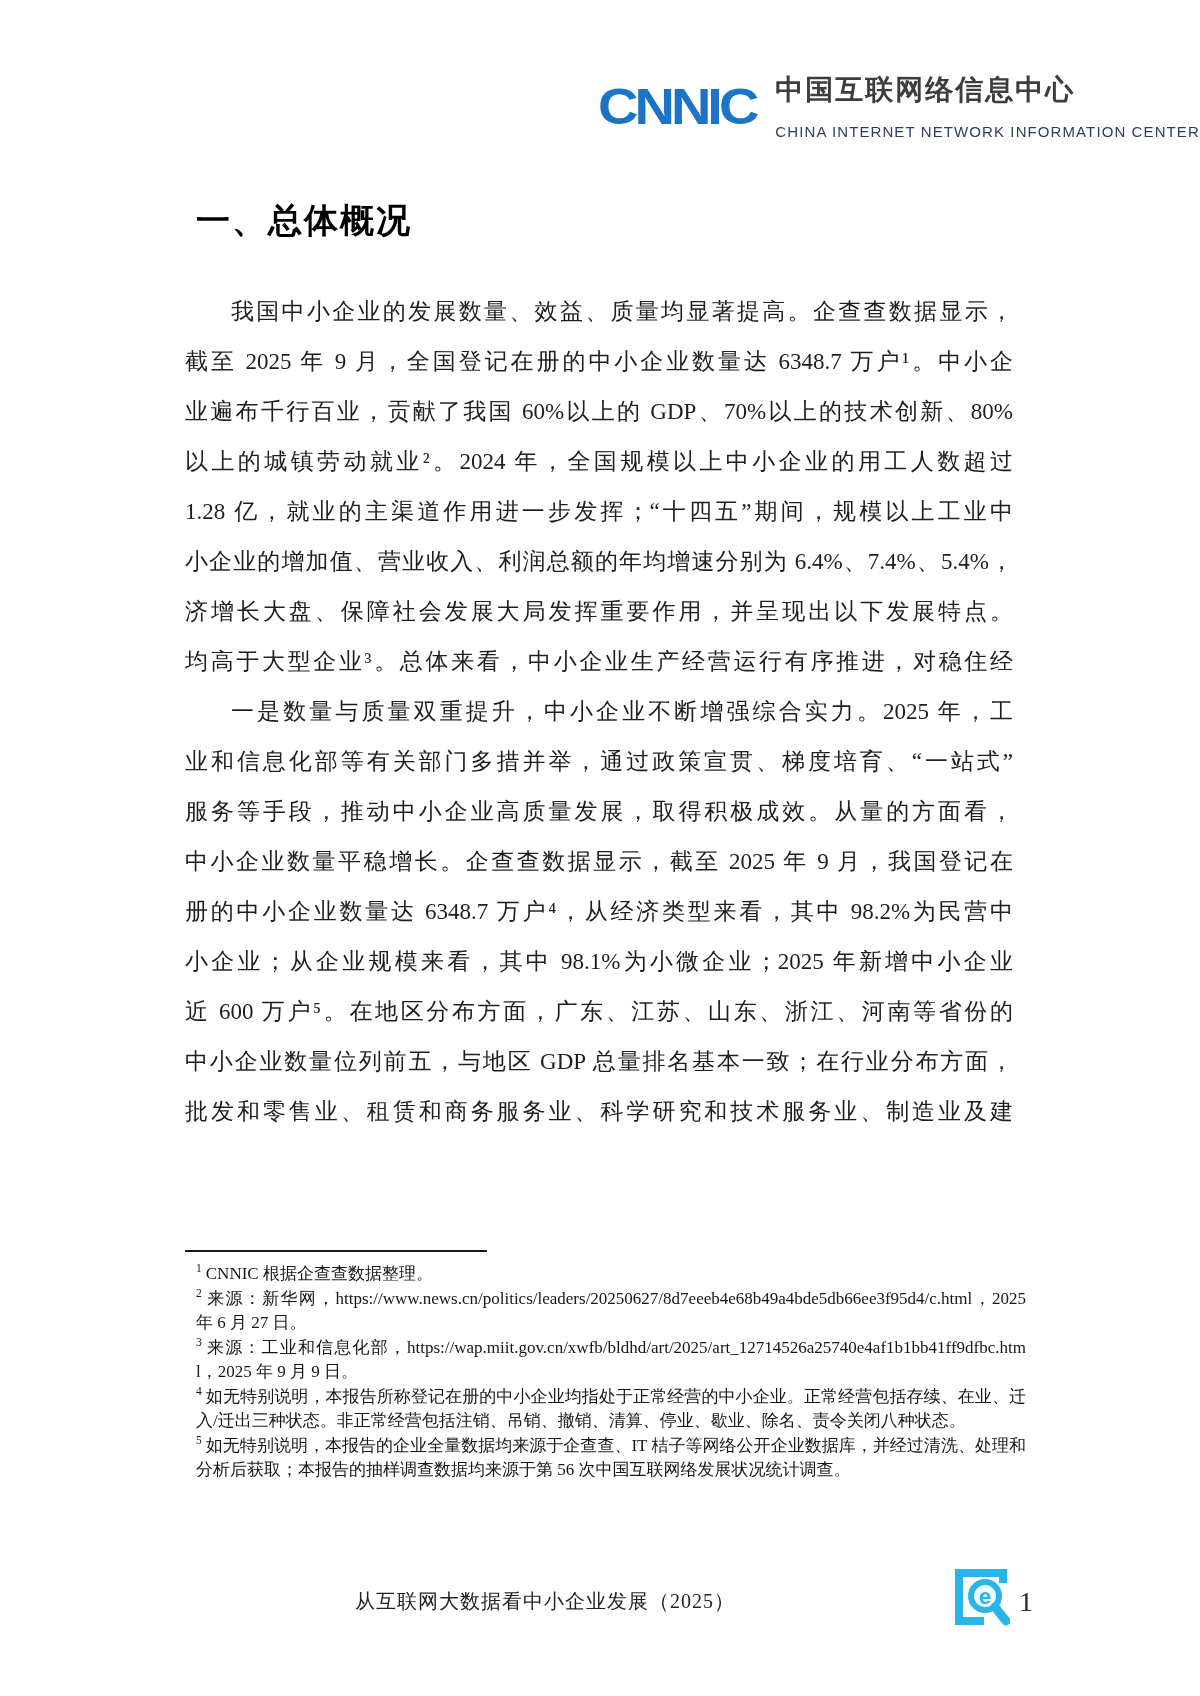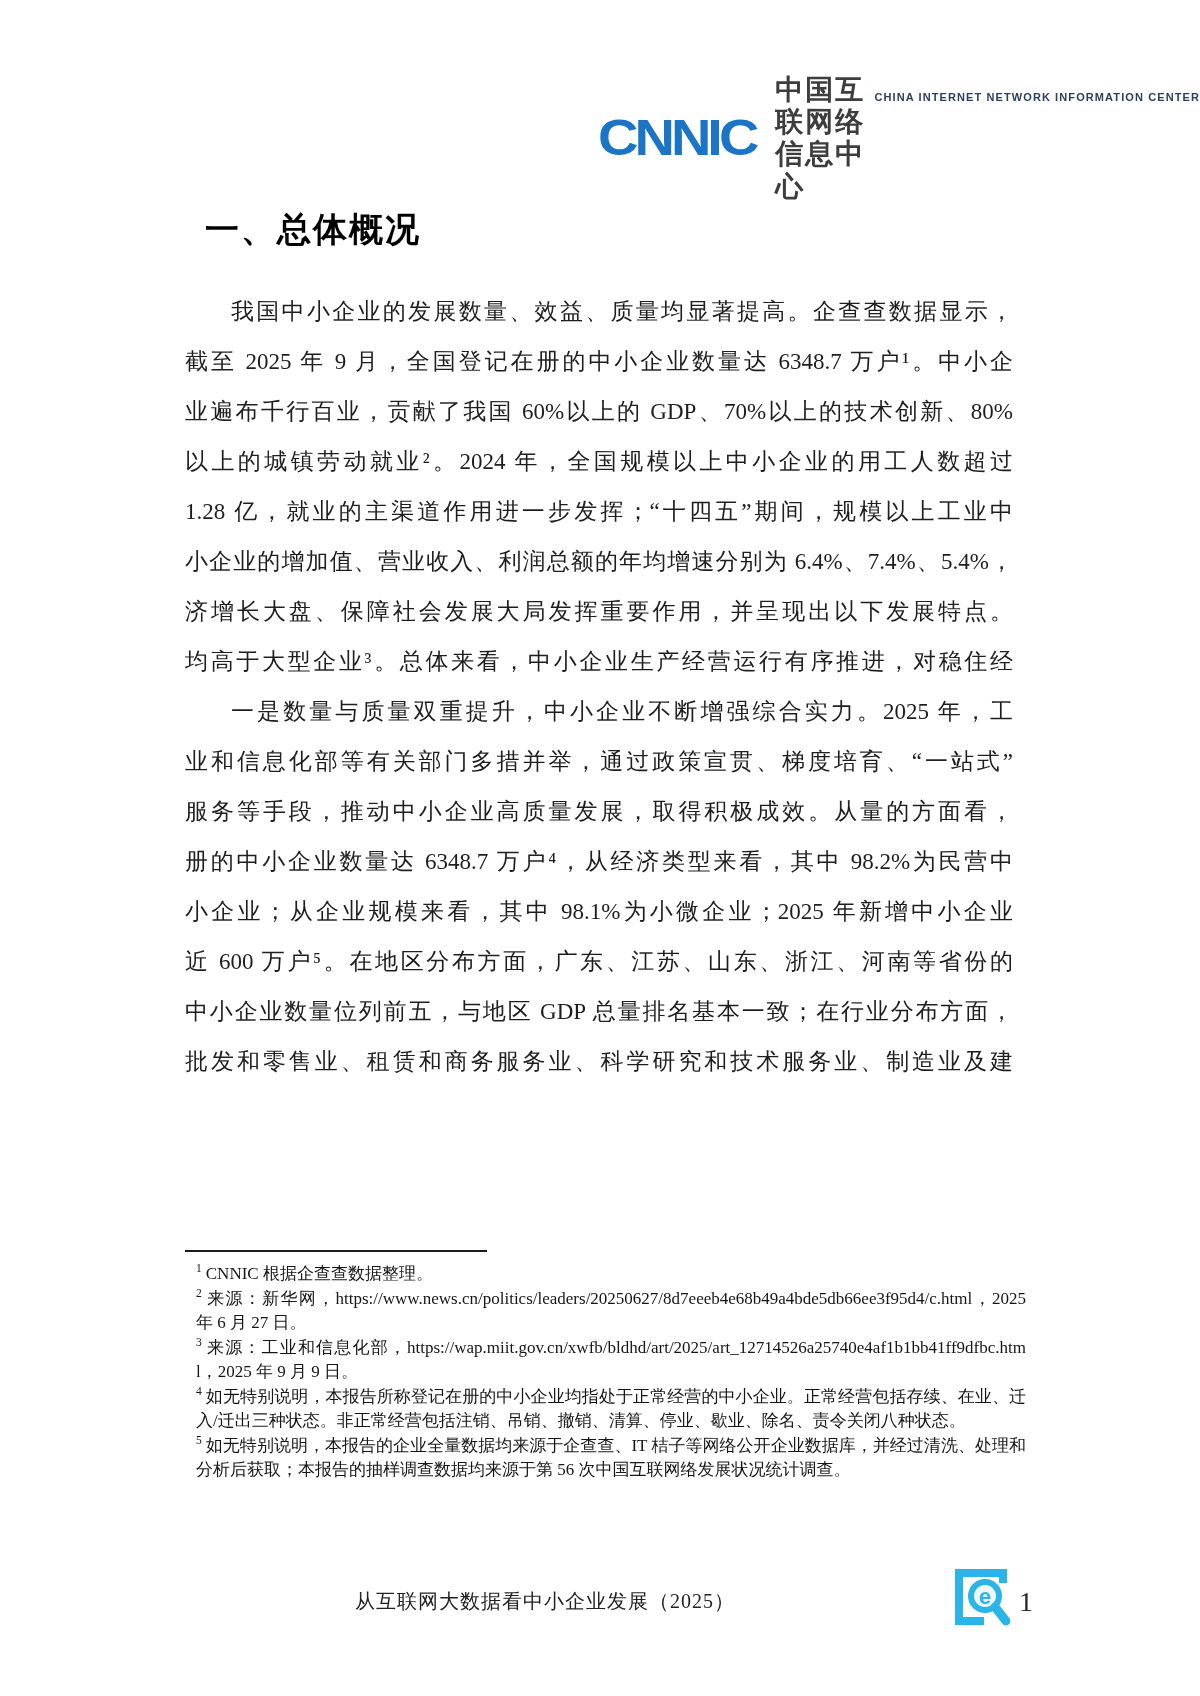--- a/index.html
+++ b/index.html
@@ -10,33 +10,33 @@
   }
   .page{position:absolute;inset:0;}
 
   
   .logo{position:absolute;left:598px;top:74px;display:flex;align-items:center;gap:20px;}
   .logo-word{
     font-family:"Liberation Sans","DejaVu Sans",sans-serif;font-weight:bold;
     font-size:56px;line-height:1;color:#1b74c5;letter-spacing:-4px;
     transform:scaleY(0.88);
   }
-  .logo-names{display:flex;flex-direction:row;}
+  .logo-names{display:flex;flex-direction:column;}
   .logo-cn{
     font-size:28px;font-weight:bold;color:#3d3d3d;letter-spacing:2px;line-height:1.15;
   }
   .logo-en{
     font-family:"Liberation Sans","DejaVu Sans",sans-serif;
-    font-size:11px;font-weight:bold;color:#2c3e5d;letter-spacing:1.1px;margin-top:17px;
+    font-size:15px;font-weight:normal;color:#2c3e5d;letter-spacing:1.1px;margin-top:17px;
     white-space:nowrap;
   }
 
   
   .heading{
-    position:absolute;left:188px;top:190px;margin:17px;
+    position:absolute;left:188px;top:190px;margin:8px;
     font-family:"Liberation Sans","DejaVu Sans",sans-serif;
     font-size:34px;font-weight:bold;color:#000;letter-spacing:2px;
   }
 
   
   .body-text{
     position:absolute;left:185px;top:287px;width:828px;
     font-size:23px;color:#1e1e1e;
   }
   .line{
@@ -89,20 +89,21 @@
     <div class="line">业遍布千行百业，贡献了我国 60%以上的 GDP、70%以上的技术创新、80%</div>
     <div class="line">以上的城镇劳动就业²。2024 年，全国规模以上中小企业的用工人数超过</div>
     <div class="line">1.28 亿，就业的主渠道作用进一步发挥；“十四五”期间，规模以上工业中</div>
     <div class="line">小企业的增加值、营业收入、利润总额的年均增速分别为 6.4%、7.4%、5.4%，</div>
     <div class="line">济增长大盘、保障社会发展大局发挥重要作用，并呈现出以下发展特点。</div>
     <div class="line">均高于大型企业³。总体来看，中小企业生产经营运行有序推进，对稳住经</div>
 
     <div class="line indent"><span class="bold">一是数量与质量双重提升，中小企业不断增强综合实力。</span><span>2025 年，工</span></div>
     <div class="line">业和信息化部等有关部门多措并举，通过政策宣贯、梯度培育、“一站式”</div>
     <div class="line">服务等手段，推动中小企业高质量发展，取得积极成效。从量的方面看，</div>
+    <div class="line">中小企业数量平稳增长。企查查数据显示，截至 2025 年 9 月，我国登记在</div>
     <div class="line">册的中小企业数量达 6348.7 万户⁴，从经济类型来看，其中 98.2%为民营中</div>
     <div class="line">小企业；从企业规模来看，其中 98.1%为小微企业；2025 年新增中小企业</div>
     <div class="line">近 600 万户⁵。在地区分布方面，广东、江苏、山东、浙江、河南等省份的</div>
     <div class="line">中小企业数量位列前五，与地区 GDP 总量排名基本一致；在行业分布方面，</div>
     <div class="line">批发和零售业、租赁和商务服务业、科学研究和技术服务业、制造业及建</div>
   </main>
 
   <div class="fn-rule"></div>
 
   <section class="footnotes">

